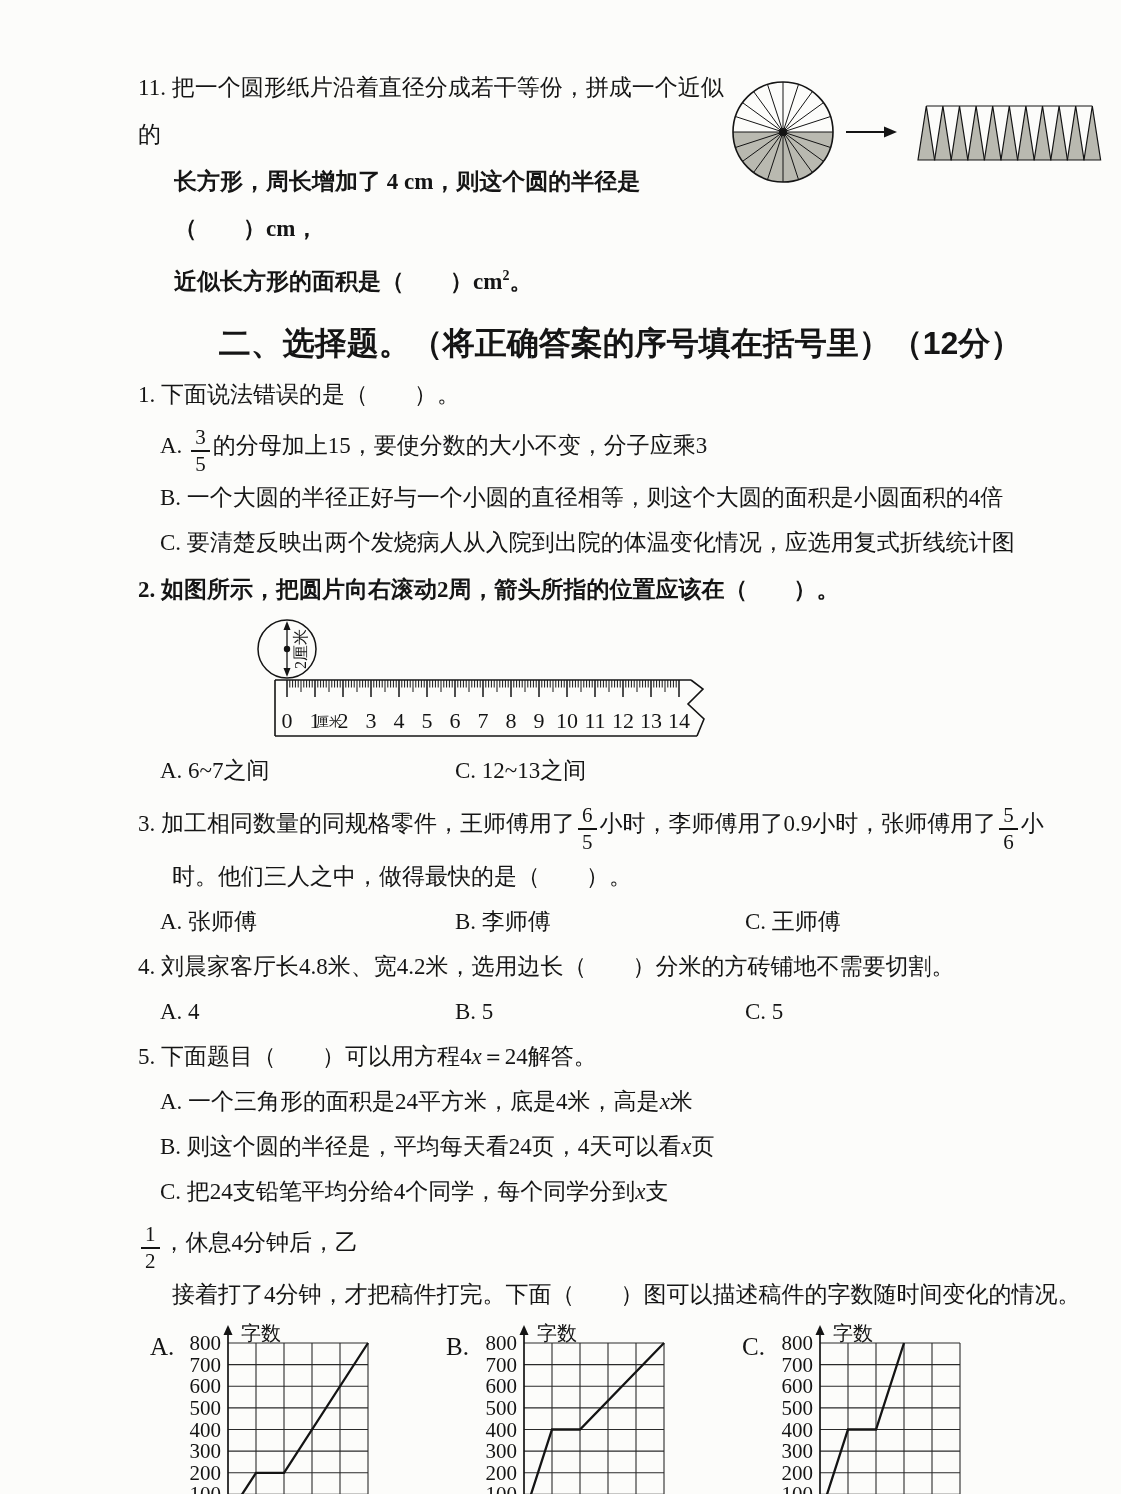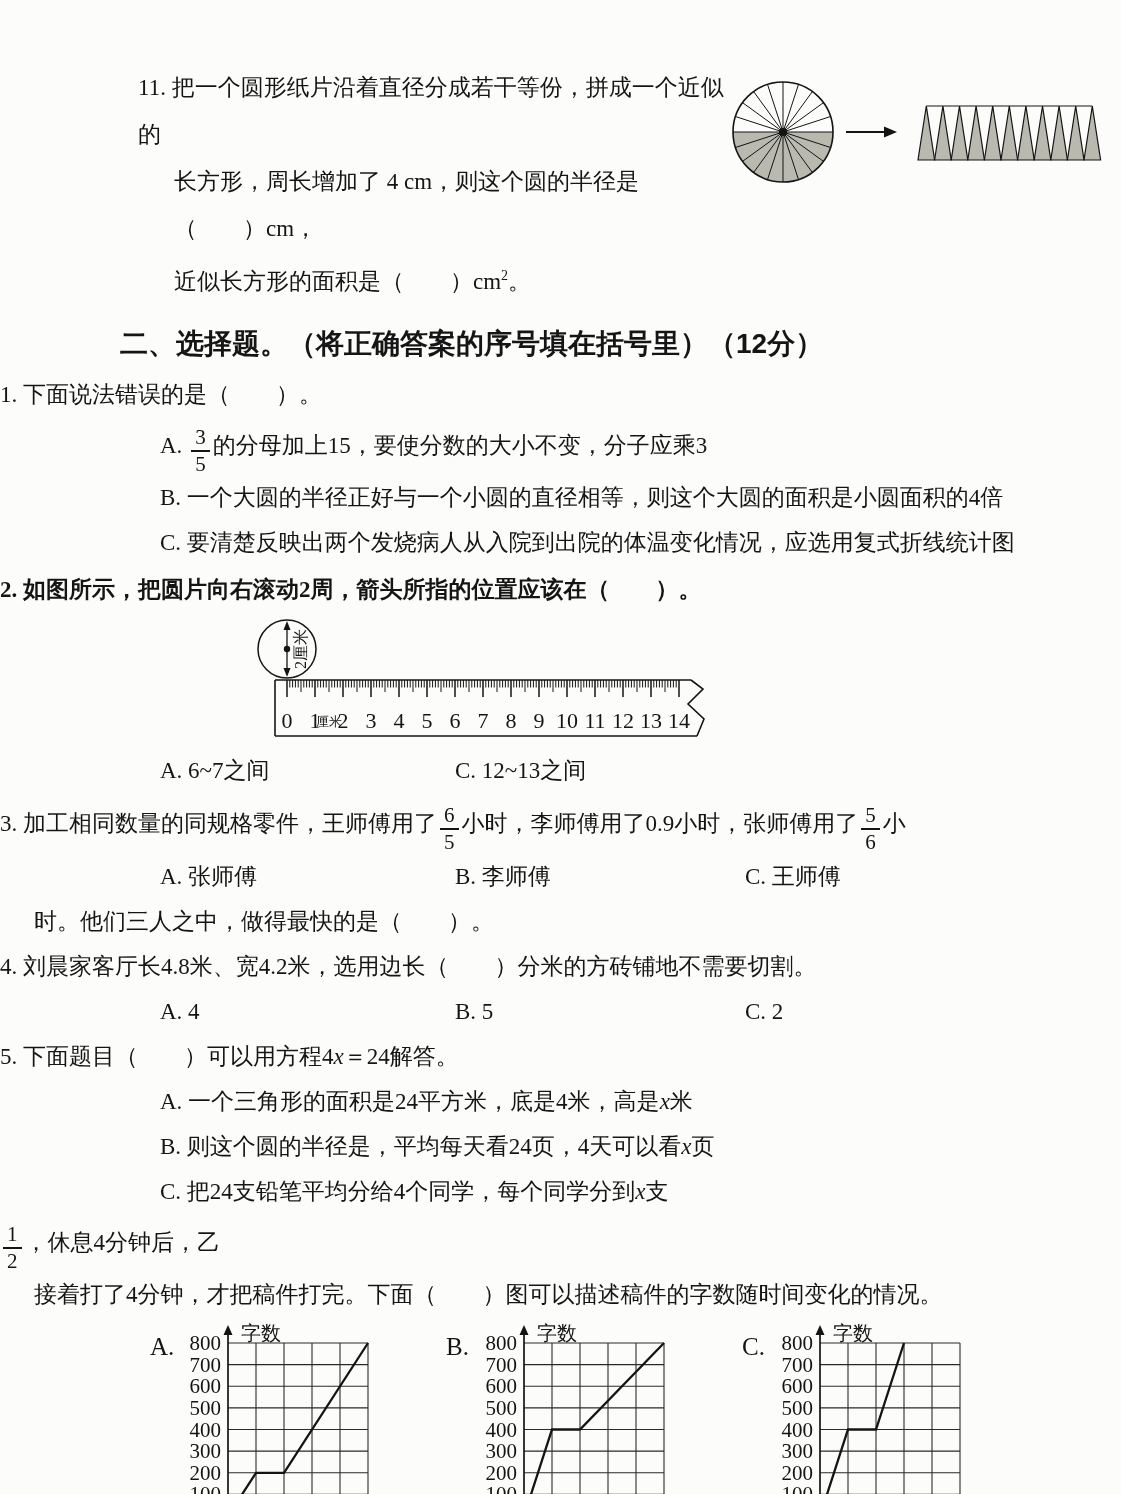--- a/index.html
+++ b/index.html
@@ -10,35 +10,36 @@
     color:#151515;
     position:relative;
     overflow:hidden;
   }
   .page{position:relative;width:1121px;height:1494px;}
   .txt{font-size:23px;line-height:45px;}
 
   
   .q11{display:flex;padding:64px 10px 0 138px;}
   .q11-text{width:612px;font-size:23px;line-height:47px;}
-  .q11-text .cont{padding-left:36px;}
+  .q11-text .cont{padding-left:36px;font-weight:bold;}
   .q11-fig{margin-top:-2px;}
   sup{font-size:14px;}
 
   
   .sec-header{
     margin:16px 0 0 120px;
     font-weight:bold;
-    font-size:28px;
+    font-size:32px;
     line-height:45px;
     font-family:"Liberation Sans",sans-serif;
+    text-align:center;
   }
 
   
-  .stem{}
+  .stem{margin-left:138px;}
   .opt{margin-left:160px;}
   .opts3{display:flex;margin-left:160px;}
   .opts3 .o1{width:295px;}
   .opts3 .o2{width:290px;}
 
   
   .frac{
     display:inline-block;vertical-align:-0.85em;text-align:center;
     line-height:1.08;font-size:21px;margin:0 3px;
   }
@@ -302,32 +303,32 @@
       </svg>
   </div>
   <div class="txt opts3">
     <span class="o1">A. 6~7之间</span>
     <span class="o3">C. 12~13之间</span>
   </div>
 
   <div class="txt stem frac-line" style="margin-top:2px;">
     <span>3. 加工相同数量的同规格零件，王师傅用了</span><span class="frac"><span class="fn">6</span><span class="fd">5</span></span><span>小时，李师傅用了0.9小时，张师傅用了</span><span class="frac"><span class="fn">5</span><span class="fd">6</span></span><span>小</span>
   </div>
+  <div class="txt stem" style="padding-left:34px;">时。他们三人之中，做得最快的是（　　）。</div>
   <div class="txt opts3">
     <span class="o1">A. 张师傅</span>
     <span class="o2">B. 李师傅</span>
     <span class="o3">C. 王师傅</span>
   </div>
-  <div class="txt stem" style="padding-left:34px;">时。他们三人之中，做得最快的是（　　）。</div>
 
   <div class="txt stem">4. 刘晨家客厅长4.8米、宽4.2米，选用边长（　　）分米的方砖铺地不需要切割。</div>
   <div class="txt opts3">
     <span class="o1">A. 4</span>
     <span class="o2">B. 5</span>
-    <span class="o3">C. 2</span>
+    <span class="o3">C. 5</span>
   </div>
 
   <div class="txt stem">
     <span>5. 下面题目（　　）可以用方程4</span><span class="var">x</span><span>＝24解答。</span>
   </div>
   <div class="txt opt">
     <span>A. 一个三角形的面积是24平方米，底是4米，高是</span><span class="var">x</span><span>米</span>
   </div>
   <div class="txt opt">
     <span>B. 则这个圆的半径是，平均每天看24页，4天可以看</span><span class="var">x</span><span>页</span>

